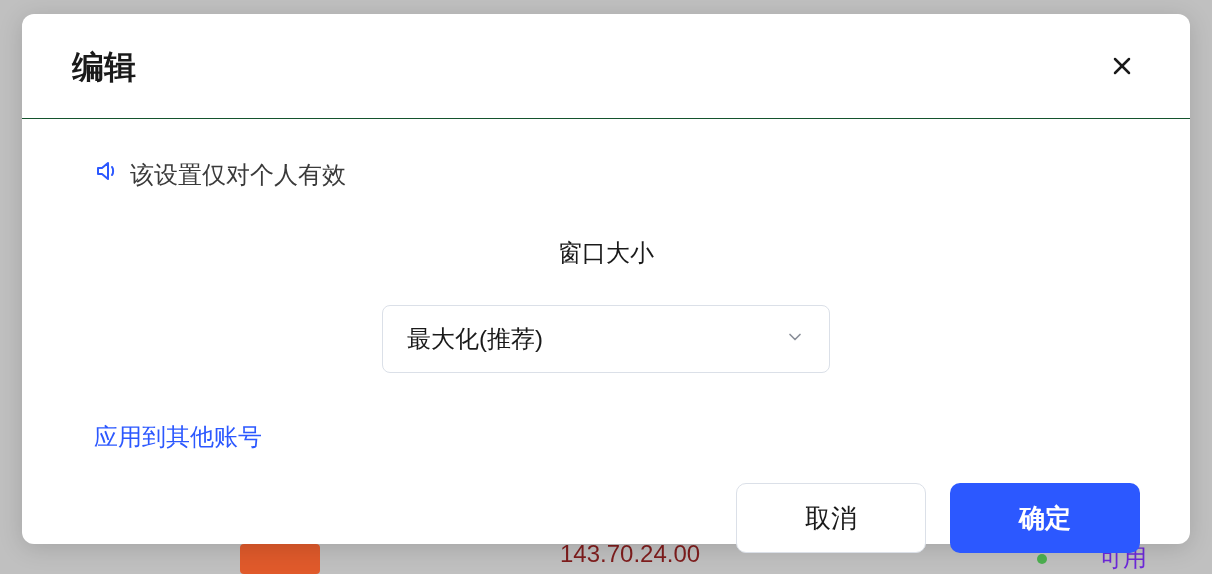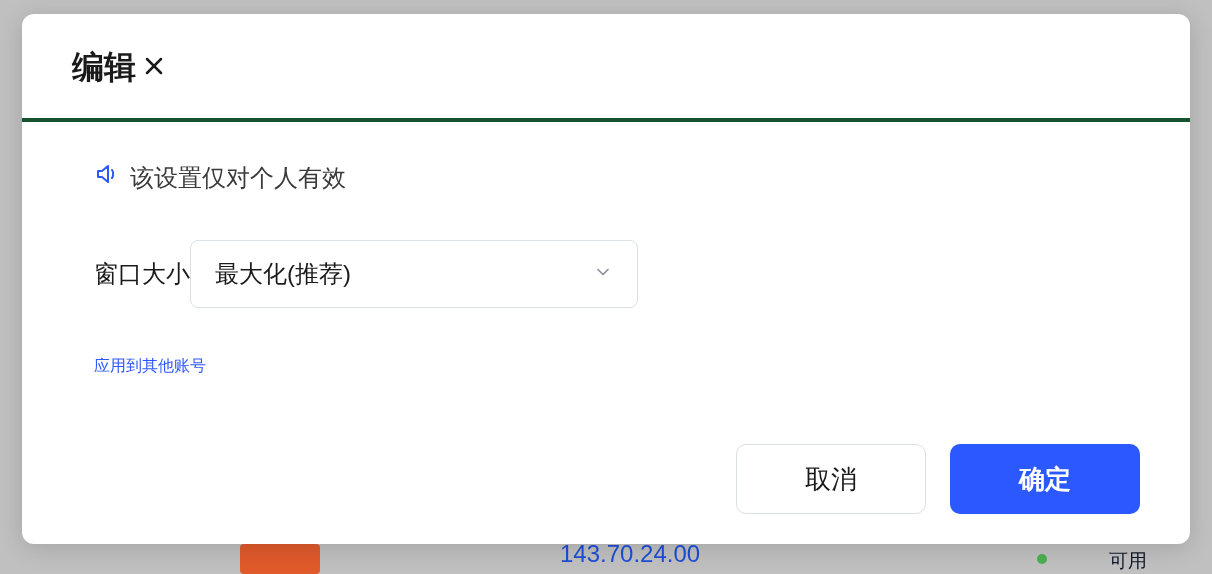--- a/index.html
+++ b/index.html
@@ -26,30 +26,30 @@
       left: 240px;
       width: 80px;
       height: 30px;
       background: #e05a2b;
       border-radius: 4px;
     }
     .bg-text1 {
       position: absolute;
       bottom: 6px;
       left: 560px;
-      color: #1d4ed8;
+      color: #7f1d1d;
       font-size: 24px;
       font-weight: 500;
     }
     .bg-text2 {
       position: absolute;
       bottom: 0;
       right: 65px;
-      color: #0f172a;
-      font-size: 19px;
+      color: #6d28d9;
+      font-size: 24px;
     }
     .bg-dot {
       position: absolute;
       bottom: 10px;
       right: 165px;
       width: 10px;
       height: 10px;
       border-radius: 50%;
       background: #4caf50;
     }
@@ -61,22 +61,23 @@
       bottom: 30px;
       background: #ffffff;
       border-radius: 12px;
       box-shadow: 0 4px 24px rgba(0,0,0,0.15);
       display: flex;
       flex-direction: column;
     }
     .modal-header {
       display: flex;
       align-items: center;
+      justify-content: space-between;
       padding: 32px 50px 28px 50px;
-      border-bottom: 4px solid #14532d;
+      border-bottom: 1px solid #14532d;
     }
     .modal-title {
       font-size: 32px;
       font-weight: 700;
       color: #1a1a1a;
     }
     .close-btn {
       width: 36px;
       height: 36px;
       display: flex;
@@ -108,21 +109,23 @@
       width: 24px;
       height: 24px;
     }
     .notice-text {
       font-size: 24px;
       color: #3a3a3a;
     }
     .form-row {
       display: flex;
       align-items: center;
+      gap: 36px;
       margin-bottom: 48px;
+      flex-direction: column;
     }
     .form-label {
       font-size: 24px;
       color: #1a1a1a;
     }
     .select-box {
       width: 448px;
       height: 68px;
       border: 1px solid #dbe0e8;
       border-radius: 8px;
@@ -141,21 +144,21 @@
       color: #8a8f99;
     }
     .chevron svg {
       width: 20px;
       height: 20px;
     }
     .link-row {
       margin-bottom: 30px;
     }
     .apply-link {
-      font-size: 16px;
+      font-size: 24px;
       color: #2c58ff;
       cursor: pointer;
     }
     .modal-footer {
       display: flex;
       justify-content: flex-end;
       gap: 24px;
       padding: 0 50px 30px 50px;
     }
     .btn {

